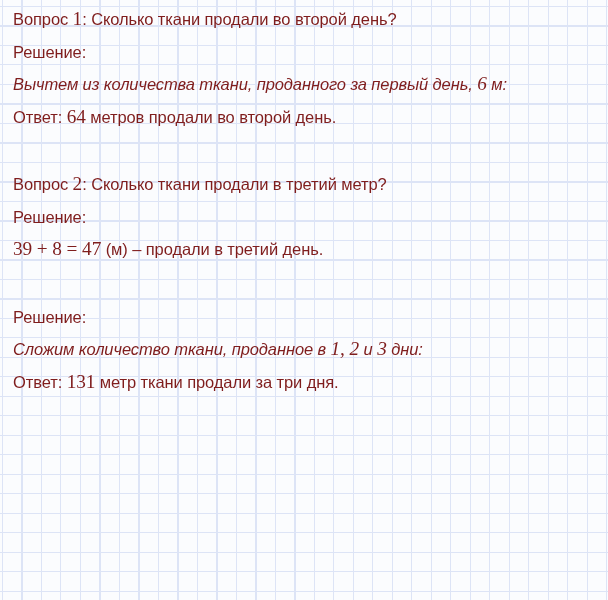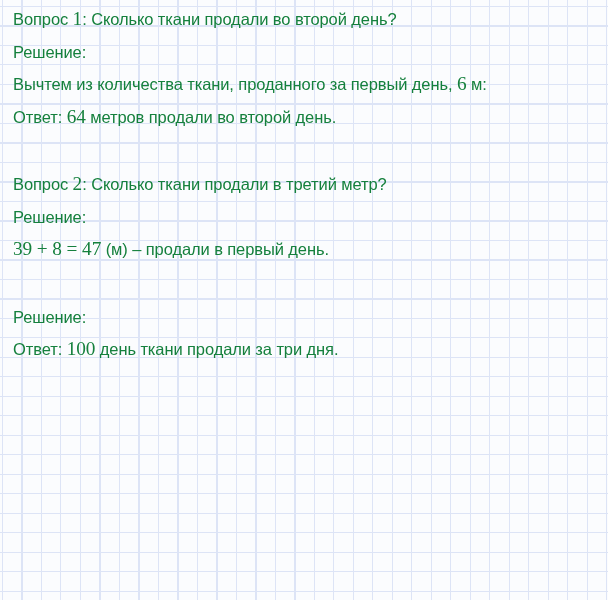--- a/index.html
+++ b/index.html
@@ -14,46 +14,47 @@
     background-position: 2px 0px, 0px 6px;
     font-family: "Liberation Sans", sans-serif;
   }
   .page { padding: 3px 0 0 13px; }
   .block { margin: 0 0 35px 0; }
   .line {
     margin: 0;
     height: 32.5px;
     line-height: 32.5px;
     font-size: 16.5px;
-    color: #15803d;
+    color: #7f1d1d;
     white-space: pre;
     letter-spacing: -0.1px;
   }
-  .i { }
+  .i { font-style: italic; }
   .math {
     font-family: "Liberation Serif", serif;
     font-size: 1.17em;
   }
 </style>
 </head>
 <body>
 
 <div class="page">
 
   <div class="block">
     <p class="line"><span>Вопрос </span><span class="math">1</span><span>: Сколько ткани продали во второй день?</span></p>
     <p class="line"><span>Решение:</span></p>
     <p class="line i"><span>Вычтем из количества ткани, проданного за первый день, </span><span class="math">6</span><span> м:</span></p>
     <p class="line"><span>Ответ: </span><span class="math">64</span><span> метров продали во второй день.</span></p>
   </div>
 
   <div class="block">
     <p class="line"><span>Вопрос </span><span class="math">2</span><span>: Сколько ткани продали в третий метр?</span></p>
     <p class="line"><span>Решение:</span></p>
-    <p class="line"><span class="math">39 + 8 = 47</span><span> (м) – продали в первый день.</span></p>
+    <p class="line"><span class="math">39 + 8 = 47</span><span> (м) – продали в третий день.</span></p>
   </div>
 
   <div class="block">
     <p class="line"><span>Решение:</span></p>
-    <p class="line"><span>Ответ: </span><span class="math">100</span><span> день ткани продали за три дня.</span></p>
+    <p class="line i"><span>Сложим количество ткани, проданное в </span><span class="math">1, 2</span><span> и </span><span class="math">3</span><span> дни:</span></p>
+    <p class="line"><span>Ответ: </span><span class="math">131</span><span> метр ткани продали за три дня.</span></p>
   </div>
 
 </div>
 
 </body></html>

